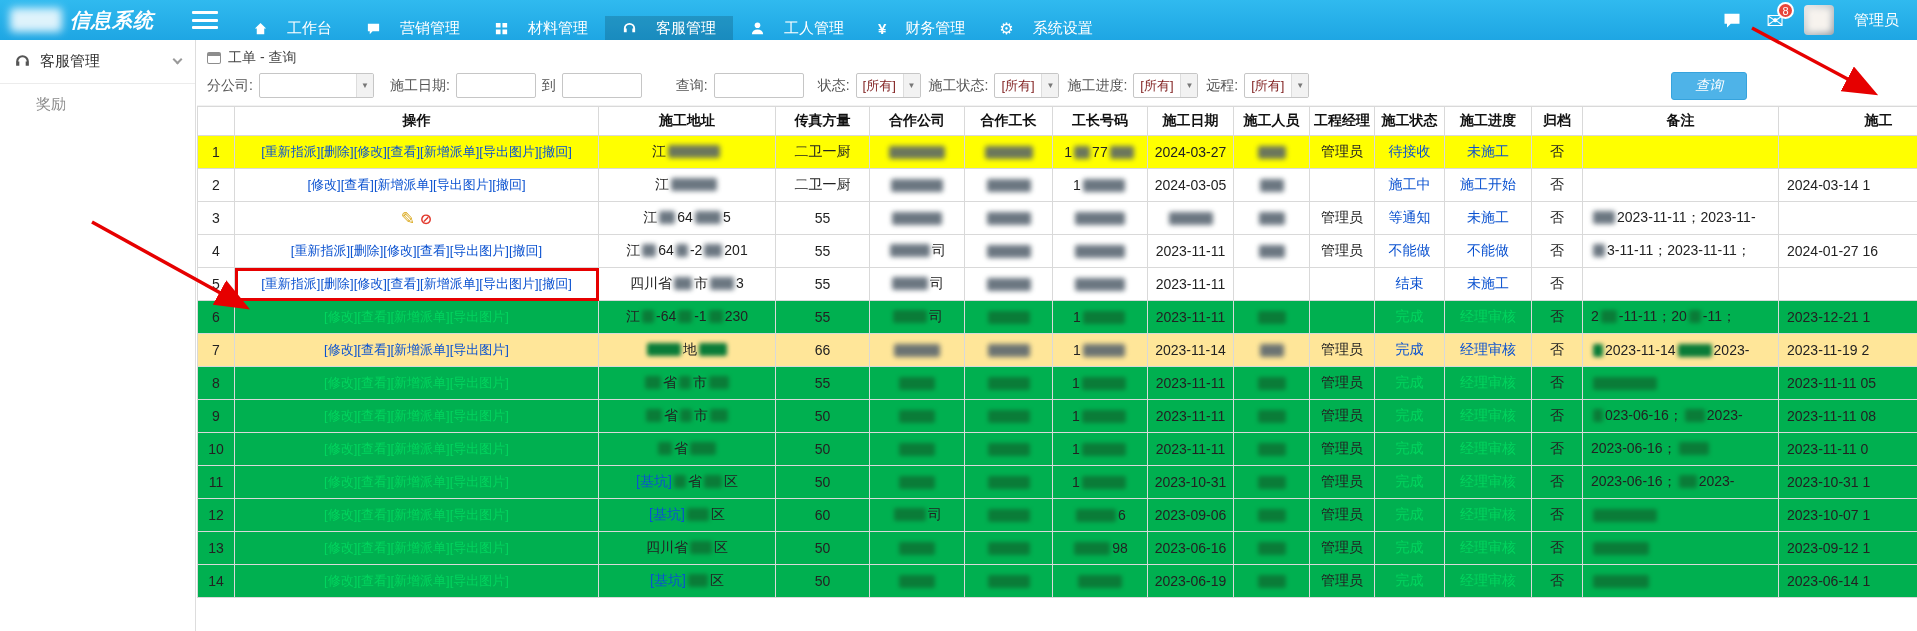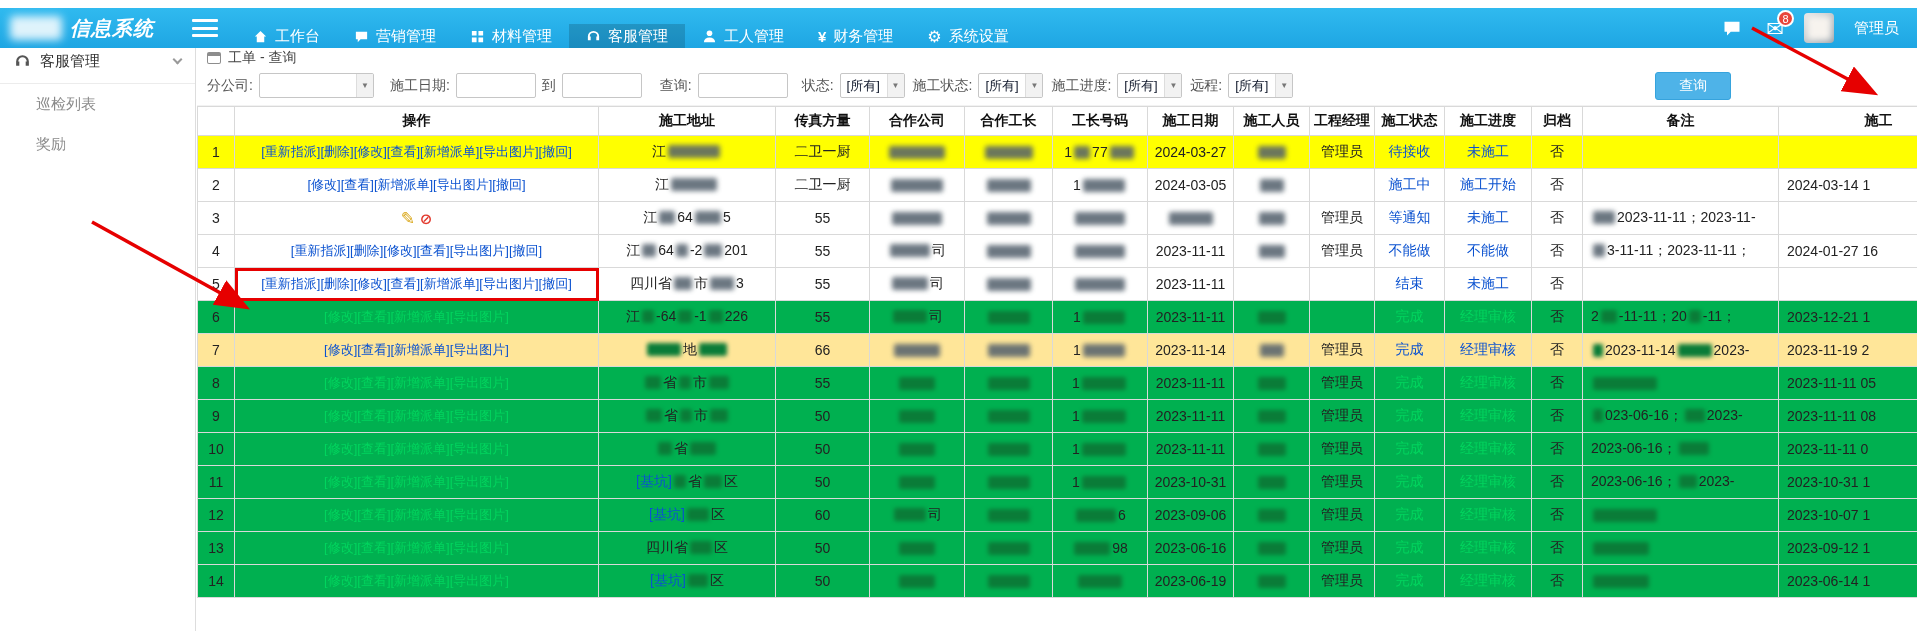--- a/index.html
+++ b/index.html
@@ -1,28 +1,28 @@
 <!DOCTYPE html>
 <html><head>
 <meta charset="utf-8">
 <style>
   * { box-sizing: border-box; margin: 0; padding: 0; }
   html,body { width:1917px; height:631px; overflow:hidden; }
   body { font-family:"Liberation Sans","DejaVu Sans",sans-serif; background:#fff; position:relative; font-size:14px; color:#222; }
 
   
-  .topbar { position:absolute; left:0; top:8px; width:1917px; height:40px;
+  .topbar { position:absolute; left:0; top:0; width:1917px; height:40px;
     background:linear-gradient(180deg,#30baef,#1ea6e3); color:#fff; display:flex; align-items:center; z-index:5; }
   .logo-wrap { width:186px; display:flex; align-items:center; gap:8px; padding-left:10px; flex:none; }
   .logo-blur { width:52px; height:24px; background:#fff; opacity:.85; filter:blur(4px); border-radius:4px; }
   .logo-text { font-size:20px; font-weight:bold; font-style:italic; letter-spacing:1px; white-space:nowrap; }
   .burger { width:26px; height:18px; display:flex; flex-direction:column; justify-content:space-between; margin:0 18px 0 6px; cursor:pointer; }
   .burger i { display:block; height:3px; background:#fff; border-radius:1px; }
   .main-nav { display:flex; height:40px; }
-  .nav-item { display:flex; align-items:center; gap:7px; padding:0 17px; font-size:15px; cursor:pointer; white-space:nowrap;margin-top:16px; }
+  .nav-item { display:flex; align-items:center; gap:19px; padding:0 17px; font-size:15px; cursor:pointer; white-space:nowrap;margin-top:16px; }
   .nav-item.active { background:rgba(0,0,0,.16); }
   .nav-item svg { display:block; }
   .yen-ch { font-weight:bold; font-size:15px; }
   .gear-ch { font-size:16px; line-height:1; }
   .topbar-right { margin-left:auto; display:flex; align-items:center; gap:20px; padding-right:18px; }
   .round-ic { width:28px; height:28px; border-radius:50%; display:flex; align-items:center; justify-content:center; cursor:pointer; }
   .mail-wrap { position:relative; cursor:pointer; }
   .mail-ch { font-size:21px; line-height:1; }
   .badge { position:absolute; top:-8px; right:-10px; min-width:17px; height:17px; background:#e8453a; color:#fff;
     border-radius:50%; font-size:11px; line-height:14px; text-align:center; border:2px solid #fff; padding:0 1px; }
@@ -41,26 +41,26 @@
   
   .content { position:absolute; left:197px; top:40px; right:0; bottom:0; display:flex; flex-direction:column; overflow:hidden; }
   .panel-head { height:26px; flex:none; display:flex; align-items:center; gap:7px; padding:10px 10px 0; font-size:14px; color:#444; }
   .win-ic { width:14px; height:12px; border:1px solid #8d8d8d; border-top:4px solid #8d8d8d; border-radius:2px; display:inline-block; flex:none; }
 
   .filter-bar { height:40px; flex:none; display:flex; align-items:center; gap:6px; padding:0 10px; font-size:14px; color:#555;
     border-bottom:1px solid #f2f2f2; white-space:nowrap; }
   .f-input { height:25px; border:1px solid #c6c6c6; border-radius:2px; background:#fff; padding:0 5px; font-size:13px; outline:none; }
   .w-date { width:80px; } .w-query { width:90px; } 
   .sel { display:inline-flex; align-items:center; height:25px; border:1px solid #c6c6c6; border-radius:2px; background:#fff; cursor:pointer; overflow:hidden; }
-  .sel-val { padding:0 6px; min-width:46px; font-size:13px; color:#0f172a; }
+  .sel-val { padding:0 6px; min-width:46px; font-size:13px; color:#7f1d1d; }
   .sel-val.empty { min-width:96px; }
   .sel-arrow { width:17px; align-self:stretch; display:flex; align-items:center; justify-content:center; font-size:8px; color:#777; background:#f2f2f2; border-left:1px solid #ddd; }
   .sel-group { display:inline-flex; align-items:center; gap:6px; margin-left:8px; }
   .query-btn { margin-left:356px; width:76px; height:28px; background:#4eb3e8; border:1px solid #36a3dd; border-radius:3px;
-    color:#fff; font-size:14px; cursor:pointer; font-family:inherit; }
+    color:#fff; font-size:14px; cursor:pointer; font-family:inherit;font-style:italic; }
 
   .list-head { height:34px; flex:none; display:flex; align-items:center; padding:0 10px; border-bottom:1px solid #ededed; }
   .btn-group { margin-left:auto; margin-right:6px; display:flex; align-items:center; gap:8px;
     border:2px solid #ee1010; border-radius:4px; padding:3px 5px; }
   .tool-btn { display:inline-flex; align-items:center; gap:5px; height:26px; padding:0 9px; background:#fdfdfd;
     border:1px solid #c9c9c9; border-radius:3px; font-size:14px; color:#333; cursor:pointer; font-family:inherit; }
   .plus-ic { width:15px; height:15px; border-radius:50%; background:#33b53a; color:#fff; font-size:13px; line-height:14px; text-align:center; font-weight:bold; }
   .arr-ic { color:#1f7fd0; font-weight:bold; font-size:15px; line-height:1; }
 
   
@@ -166,21 +166,20 @@
 
 <div class="sidebar">
   <div class="side-head">
     <svg width="17" height="17" viewBox="0 0 16 16" fill="#555">
       <path d="M8 2a6 6 0 0 0-6 6v4h3V8H4a4 4 0 0 1 8 0h-1v4h3V8a6 6 0 0 0-6-6z"></path>
     </svg>
     <span>客服管理</span>
     <span class="caret"></span>
   </div>
   <div id="side-items">
-      <div class="side-item">巡检列表</div>
       <div class="side-item">奖励</div>
     </div>
 </div>
 
 <div class="content">
 
   <div class="panel-head">
     <span class="win-ic"></span>
     <span>工单 - 查询</span>
   </div>
@@ -188,21 +187,21 @@
   <div class="filter-bar">
     <span class="f-label">分公司:</span>
     <span class="sel">
       <span class="sel-val empty"></span>
       <span class="sel-arrow">▼</span>
     </span>
     <span class="f-label" style="margin-left:10px">施工日期:</span>
     <input class="f-input w-date" value="" style="">
     <span class="f-label">到</span>
     <input class="f-input w-date" value="" style="">
-    <span class="f-label" style="margin-left:12px">查询:</span>
+    <span class="f-label" style="margin-left:28px">查询:</span>
     <input class="f-input w-query" value="" style="">
     <span id="select-groups" style="display:inline-flex;align-items:center;">
         <span class="sel-group">
           <span class="f-label">状态:</span>
           <span class="sel">
             <span class="sel-val">[所有]</span>
             <span class="sel-arrow">▼</span>
           </span>
         </span>
         <span class="sel-group">
@@ -351,21 +350,21 @@
             <td></td>
             <td><span class="c-blue">结束</span></td>
             <td><span class="c-blue">未施工</span></td>
             <td><span>否</span></td>
             <td class="left"></td>
             <td class="left"></td>
           </tr>
           <tr style="background: rgb(0, 176, 80);">
             <td>6</td>
             <td class="op-td"><span class="c-faint">[修改][查看][新增派单][导出图片]</span></td>
-            <td><span>江</span><span class="blur green" style="width: 12px;"></span><span>-64</span><span class="blur green" style="width: 14px;"></span><span>-1</span><span class="blur green" style="width: 14px;"></span><span>226</span></td>
+            <td><span>江</span><span class="blur green" style="width: 12px;"></span><span>-64</span><span class="blur green" style="width: 14px;"></span><span>-1</span><span class="blur green" style="width: 14px;"></span><span>230</span></td>
             <td><span>55</span></td>
             <td><span class="blur green" style="width: 34px;"></span><span>司</span></td>
             <td><span class="blur green" style="width: 42px;"></span></td>
             <td><span>1</span><span class="blur green" style="width: 42px;"></span></td>
             <td><span>2023-11-11</span></td>
             <td><span class="blur green" style="width: 28px;"></span></td>
             <td></td>
             <td><span class="c-faint">完成</span></td>
             <td><span class="c-faint">经理审核</span></td>
             <td><span>否</span></td>

